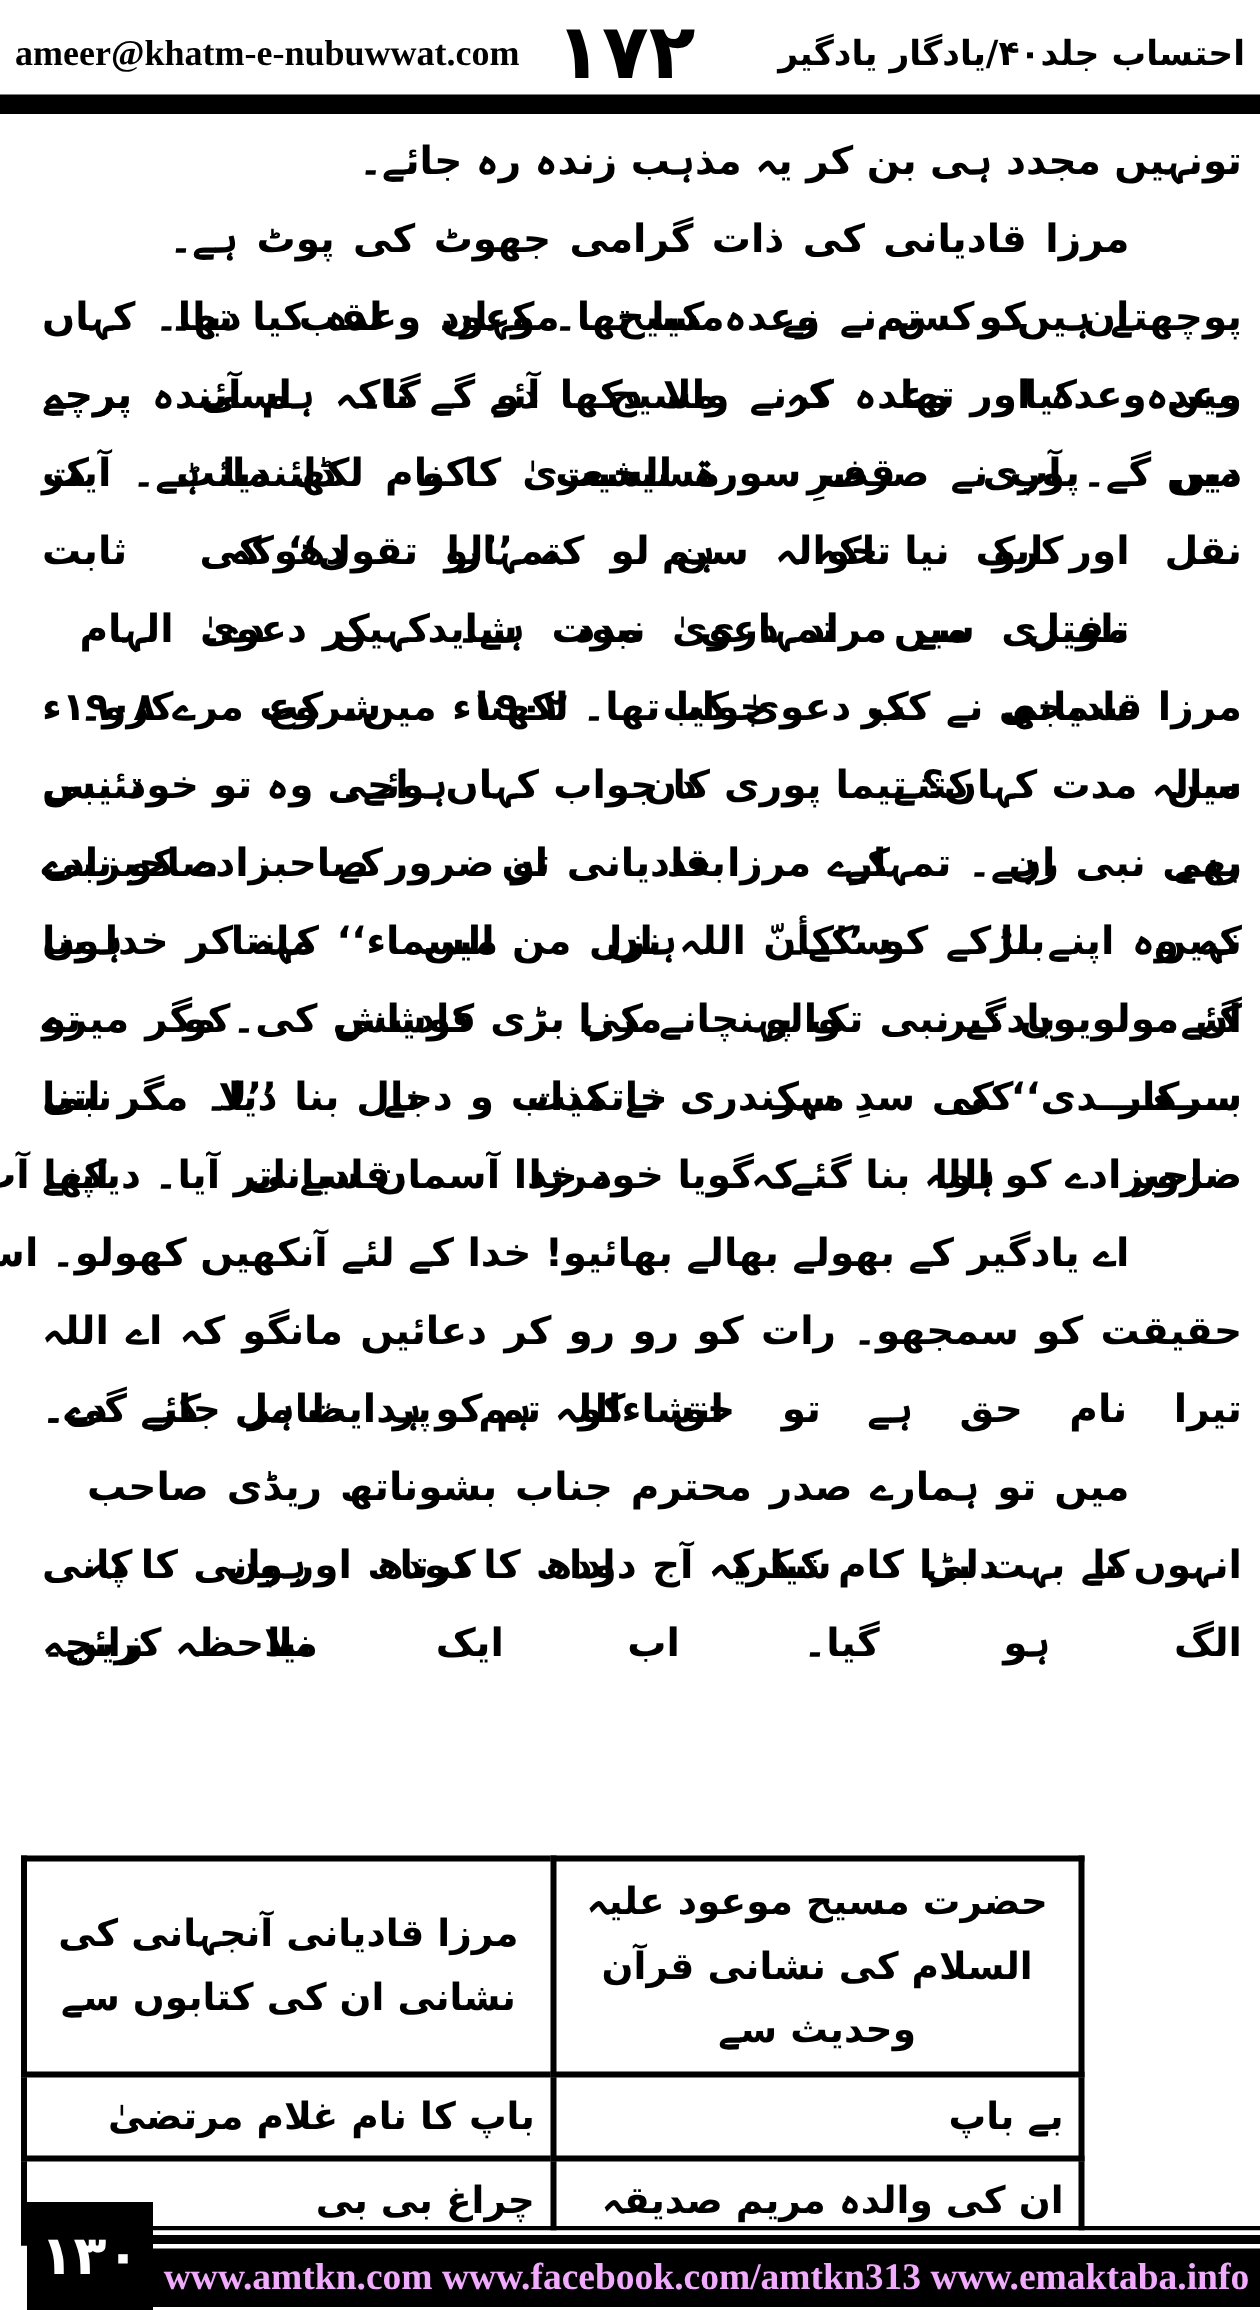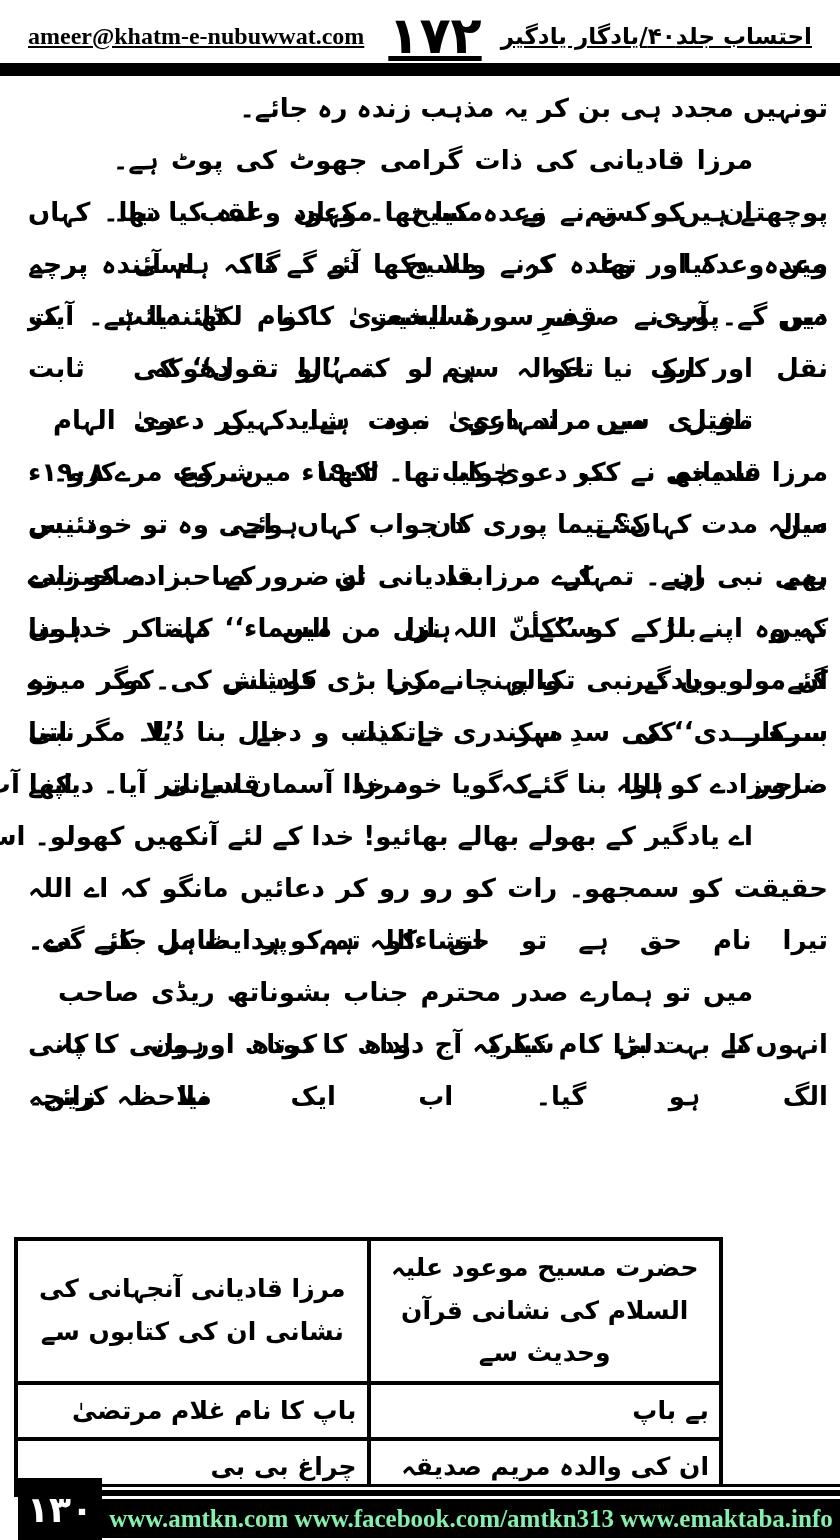--- a/index.html
+++ b/index.html
@@ -7,21 +7,21 @@
     position:relative;
     width:840px;height:1540px;
     background:#fff;color:#000;
     overflow:hidden;
     font-family:"DejaVu Sans",sans-serif;
   }
   
   .hdr{
     position:absolute;top:12px;left:0;right:0;height:48px;
     display:flex;align-items:center;justify-content:space-between;
-    padding:0 28px;box-sizing:border-box;text-decoration:underline;
+    padding:0 10px;box-sizing:border-box;
   }
   .hdr-email{
     font-family:"Liberation Serif",serif;
     font-weight:bold;font-size:24px;direction:ltr;
   }
   .hdr-pagenum{
     font-weight:bold;font-size:51px;line-height:38px;
     margin-left:18px;margin-right:auto;padding-left:6px;
     font-family:"DejaVu Sans",sans-serif;
   }
@@ -65,35 +65,35 @@
   }
   .cmp-table .hrow td{
     height:86px;text-align:center;line-height:1.7;
   }
   .cmp-table .drow td{
     height:56px;text-align:right;margin-top:20px;
   }
   
   .footer{position:absolute;left:0;bottom:0;width:840px;height:58px;}
   .foot-box{
-    position:absolute;left:18px;bottom:0;width:84px;height:62px;
+    position:absolute;left:18px;bottom:0;width:84px;height:72px;
     background:#000;color:#fff;
     display:flex;align-items:center;justify-content:center;
     font-size:36px;font-weight:bold;
     font-family:"DejaVu Sans",sans-serif;
     margin-top:36px;
   }
   .foot-bar{
     position:absolute;left:102px;right:0;bottom:2px;height:54px;
   }
   .stripe-a{height:3px;background:#000;}
   .gap{height:3px;background:#fff;}
   .stripe-b{height:6px;background:#000;}
   .links-band{
-    height:39px;background:#000;color:#86efac;
+    height:39px;background:#000;color:#f0abfc;
     display:flex;align-items:center;justify-content:center;
     font-family:"Liberation Serif",serif;
     font-weight:bold;font-size:25px;direction:ltr;white-space:nowrap;
   }
 </style>
 </head>
 <body>
 
 <div class="page">
 

